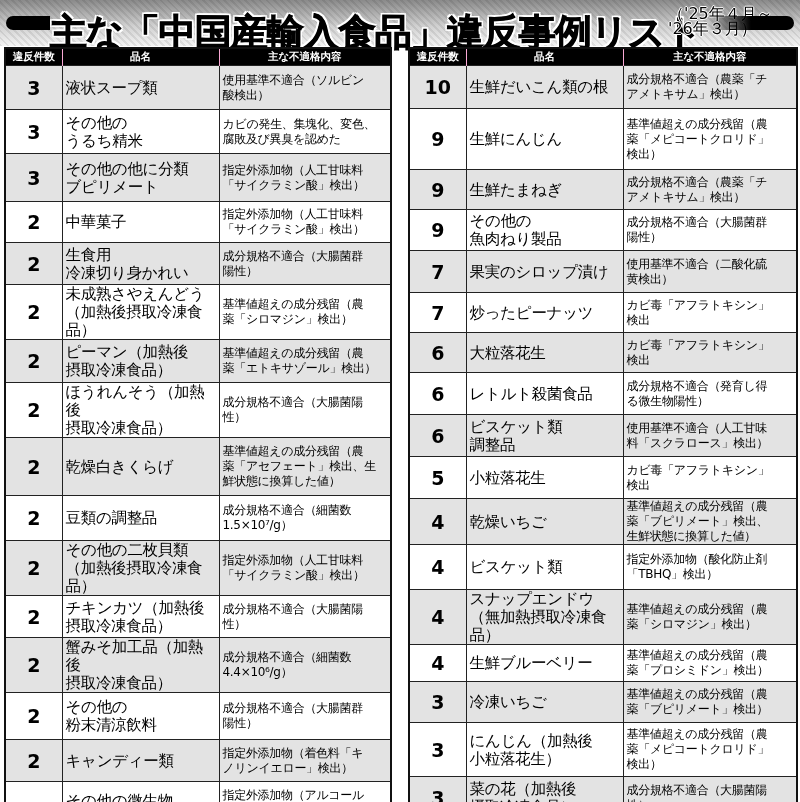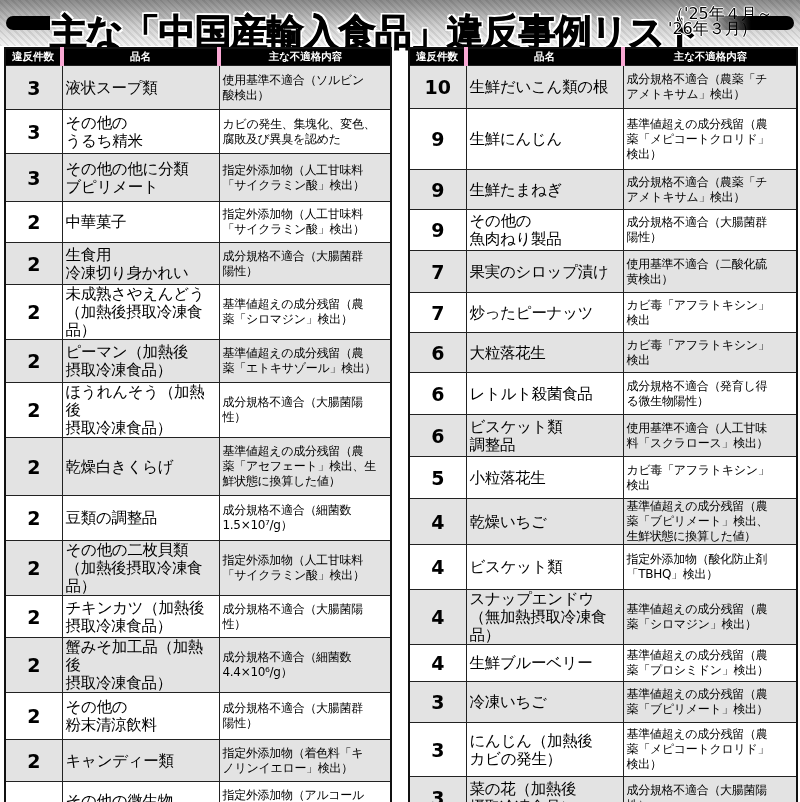--- a/index.html
+++ b/index.html
@@ -41,21 +41,21 @@
 
   .tbl {
     position:absolute; top:47px;
     border-collapse:collapse; table-layout:fixed;
     border:2px solid #111;
   }
   .tbl.left  { left:4px; width:388px; }
   .tbl.right { left:408px; width:390px; }
   .tbl th {
     background:#000; color:#fff; font-size:10.5px; font-weight:bold;
-    height:16px; padding:0; border-left:4px solid #f9a8d4; text-align:center;
+    height:16px; padding:0; border-left:1px solid #f9a8d4; text-align:center;
   }
   .tbl th:first-child { border-left:none; }
   .tbl td {
     border:1.5px solid #222; padding:0 3px; vertical-align:middle;
   }
   .tbl tr.odd td { background:#e3e3e3; }
   .tbl tr.even td { background:#ffffff; }
   .tbl td.count {
     text-align:center; font-size:19px; font-weight:bold; padding:0;
   }
@@ -311,21 +311,21 @@
       </tr>
       <tr class="odd" style="height: 41px;">
         <td class="count">3</td>
         <td class="name">冷凍いちご</td>
         <td class="reason">基準値超えの成分残留（農
 薬「ブピリメート」検出）</td>
       </tr>
       <tr class="even" style="height: 54px;">
         <td class="count">3</td>
         <td class="name">にんじん（加熱後
-カビの発生）</td>
+小粒落花生）</td>
         <td class="reason">基準値超えの成分残留（農
 薬「メピコートクロリド」
 検出）</td>
       </tr>
       <tr class="odd" style="height: 43px;">
         <td class="count">3</td>
         <td class="name">菜の花（加熱後
 摂取冷凍食品）</td>
         <td class="reason">成分規格不適合（大腸菌陽
 性）</td>

